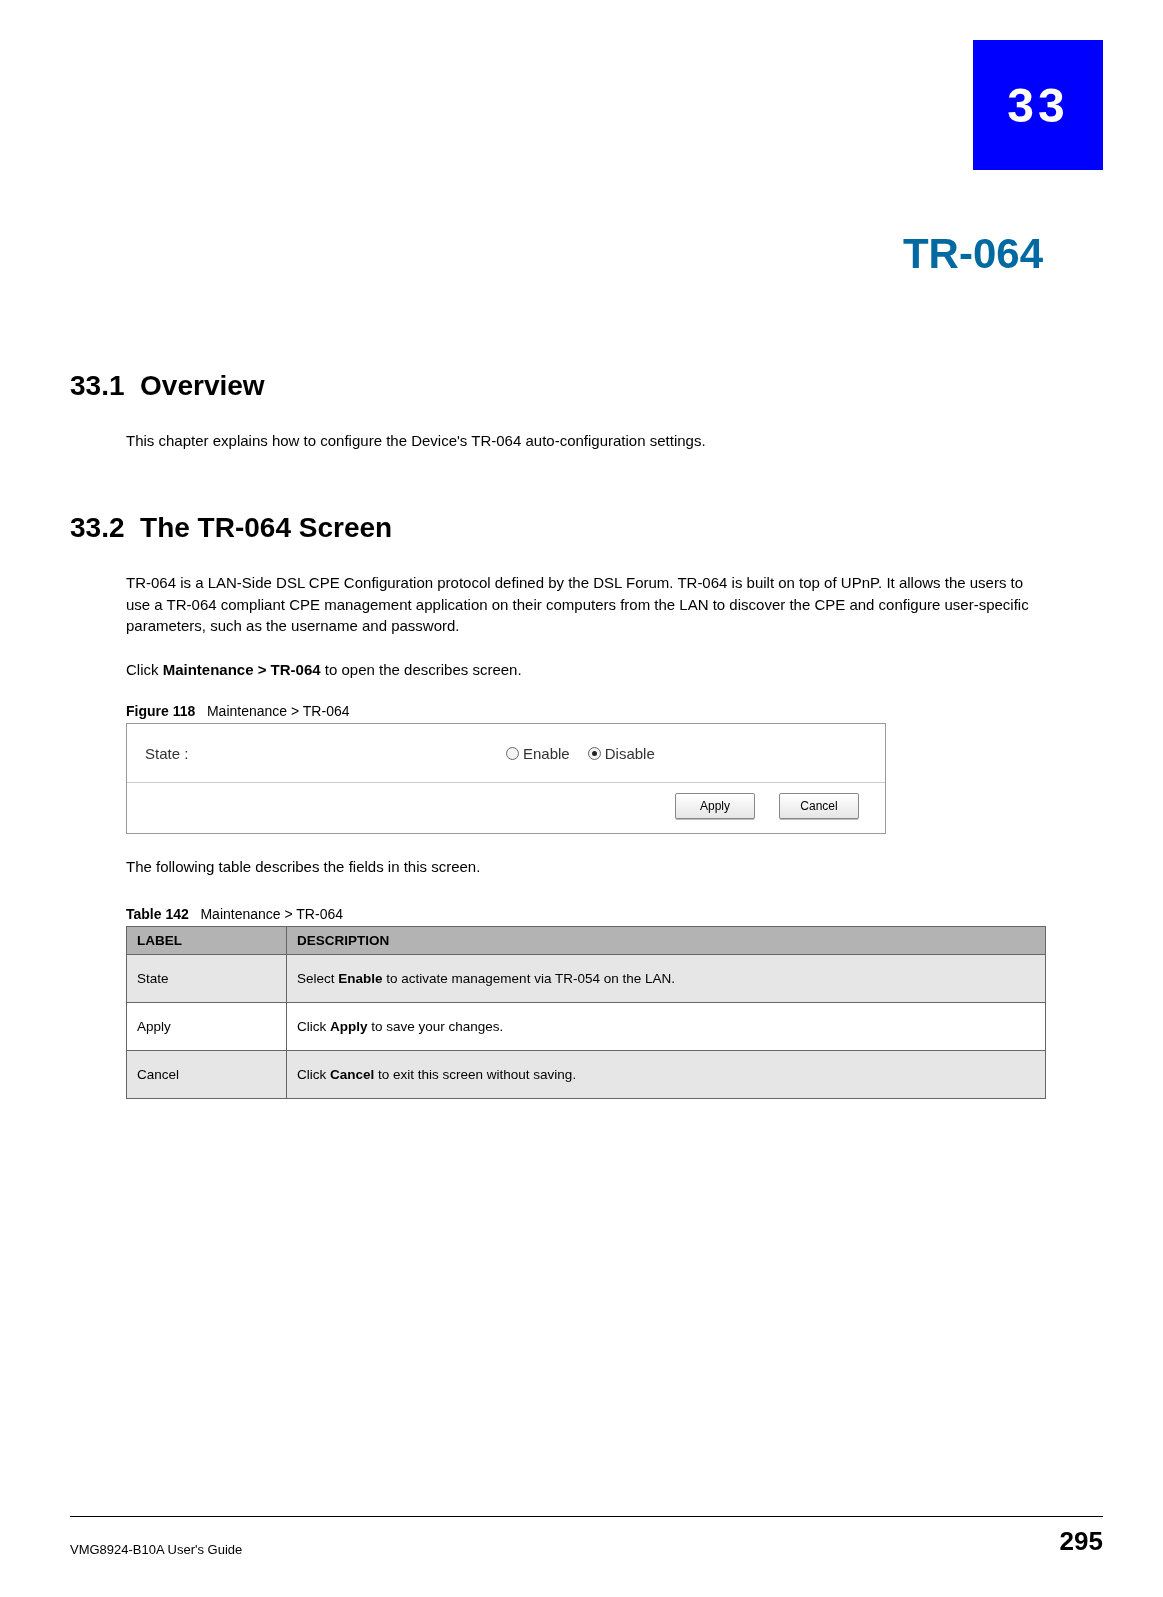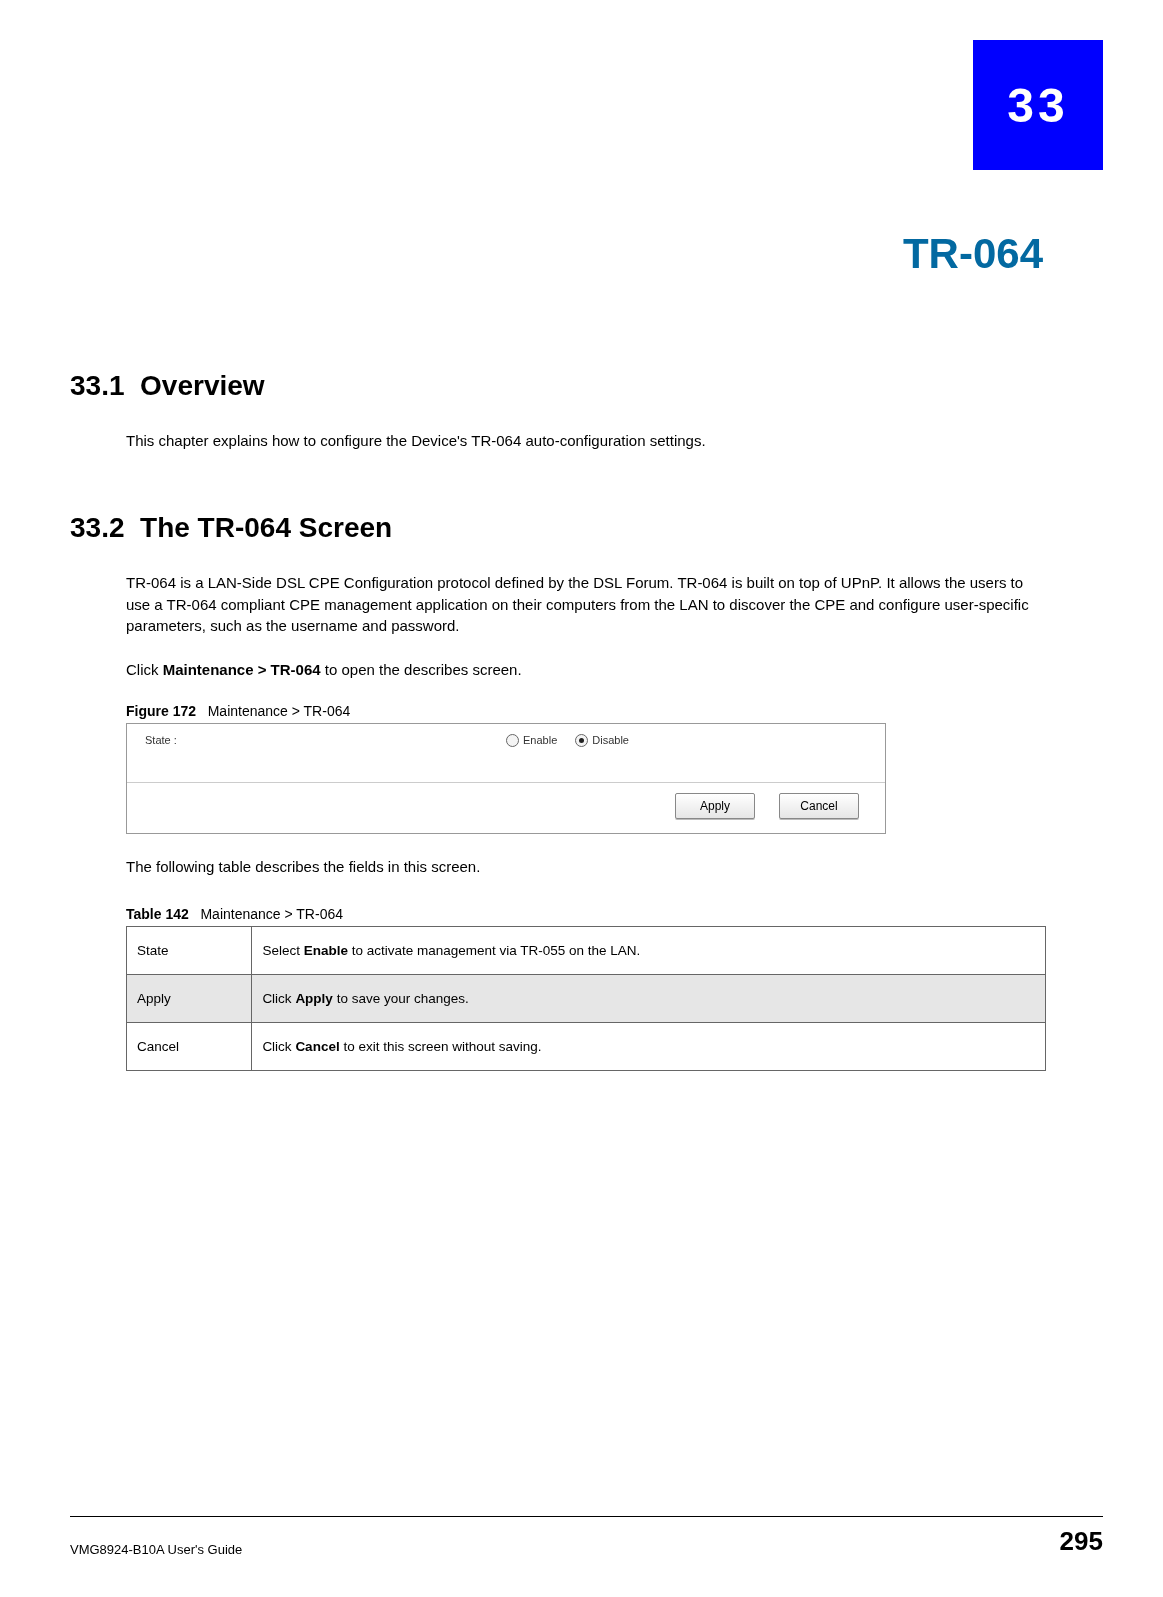--- a/index.html
+++ b/index.html
@@ -9,21 +9,21 @@
   .chapter { position: absolute; top: 230px; right: 120px; color: #0369a1; font-size: 42px; font-weight: bold; font-family: Arial, Helvetica, sans-serif; }
   .content { position: absolute; top: 370px; left: 70px; right: 120px; }
   h2 { font-family: Arial, Helvetica, sans-serif; font-size: 28px; font-weight: bold; margin-bottom: 28px; }
   .indent { margin-left: 56px; }
   p.body { font-size: 15px; line-height: 1.45; margin-bottom: 22px; }
   p.body b { font-weight: bold; }
   .sec2 { margin-top: 60px; }
   .figcap { font-size: 14px; margin: 14px 0 4px 56px; }
   .figcap b { font-weight: bold; }
   .ui-shot { margin-left: 56px; width: 760px; border: 1px solid #999; background: #fff; padding: 10px 0 0 0; }
-  .ui-row { display: flex; align-items: flex-start; height: 40px; padding: 0 18px; font-family: Tahoma, Geneva, sans-serif; font-size: 11px; color: #333; }
+  .ui-row { display: flex; align-items: center; height: 40px; padding: 0 18px; font-family: Tahoma, Geneva, sans-serif; font-size: 15px; color: #333; }
   .ui-row .lbl { flex: 0 0 50%; }
   .ui-row .opts { display: flex; gap: 18px; align-items: center; }
   .ui-row .radio { display: inline-flex; align-items: center; gap: 4px; }
   .ui-row .radio .circ { width: 13px; height: 13px; border: 1px solid #666; border-radius: 50%; display: inline-flex; align-items: center; justify-content: center; background: #f4f4f4; }
   .ui-row .radio .circ .dot { width: 5px; height: 5px; background: #222; border-radius: 50%; }
   .ui-divider { border-top: 1px solid #ccc; margin-top: 8px; }
   .ui-btns { display: flex; justify-content: flex-end; gap: 24px; padding: 10px 26px 14px 0; }
   .ui-btn { min-width: 80px; height: 26px; border: 1px solid #888; background: linear-gradient(#fff,#e6e6e6); font-family: Tahoma, Geneva, sans-serif; font-size: 12px; display: flex; align-items: center; justify-content: center; border-radius: 2px; box-shadow: 0 1px 0 #bbb; }
   .tblcap { font-size: 14px; margin: 28px 0 4px 56px; }
   .tblcap b { font-weight: bold; }
@@ -54,21 +54,21 @@
     <div class="sec2">
       <h2>
         <span>33.2</span>&nbsp;&nbsp;<span>The TR-064 Screen</span>
       </h2>
       <p class="body indent">TR-064 is a LAN-Side DSL CPE Configuration protocol defined by the DSL Forum. TR-064 is built on top of UPnP. It allows the users to use a TR-064 compliant CPE management application on their computers from the LAN to discover the CPE and configure user-specific parameters, such as the username and password.</p>
       <p class="body indent">
         <span>Click </span><b>Maintenance &gt; TR-064</b><span> to open the describes screen.</span>
       </p>
 
       <div class="figcap">
-        <b>Figure 172</b>&nbsp;&nbsp;&nbsp;<span>Maintenance &gt; TR-064</span>
+        <b>Figure 118</b>&nbsp;&nbsp;&nbsp;<span>Maintenance &gt; TR-064</span>
       </div>
 
       <div class="ui-shot">
         <div class="ui-row">
           <span class="lbl">State :</span>
           <span class="opts">
             <span class="radio">
               <span class="circ"></span>
               <span>Enable</span>
             </span>
@@ -88,24 +88,28 @@
       </div>
 
       <p class="body indent" style="margin-top:22px;">The following table describes the fields in this screen.</p>
 
       <div class="tblcap">
         <b>Table 142</b>&nbsp;&nbsp;&nbsp;<span>Maintenance &gt; TR-064</span>
       </div>
 
       <table class="desc">
         <tbody>
+            <tr>
+          <th style="width:160px;">LABEL</th>
+          <th>DESCRIPTION</th>
+        </tr>
         <tr>
           <td>State</td>
           <td>
-            <span>Select </span><b>Enable</b><span> to activate management via TR-055 on the LAN.</span>
+            <span>Select </span><b>Enable</b><span> to activate management via TR-054 on the LAN.</span>
           </td>
         </tr>
         <tr>
           <td>Apply</td>
           <td>
             <span>Click </span><b>Apply</b><span> to save your changes.</span>
           </td>
         </tr>
         <tr>
           <td>Cancel</td>

